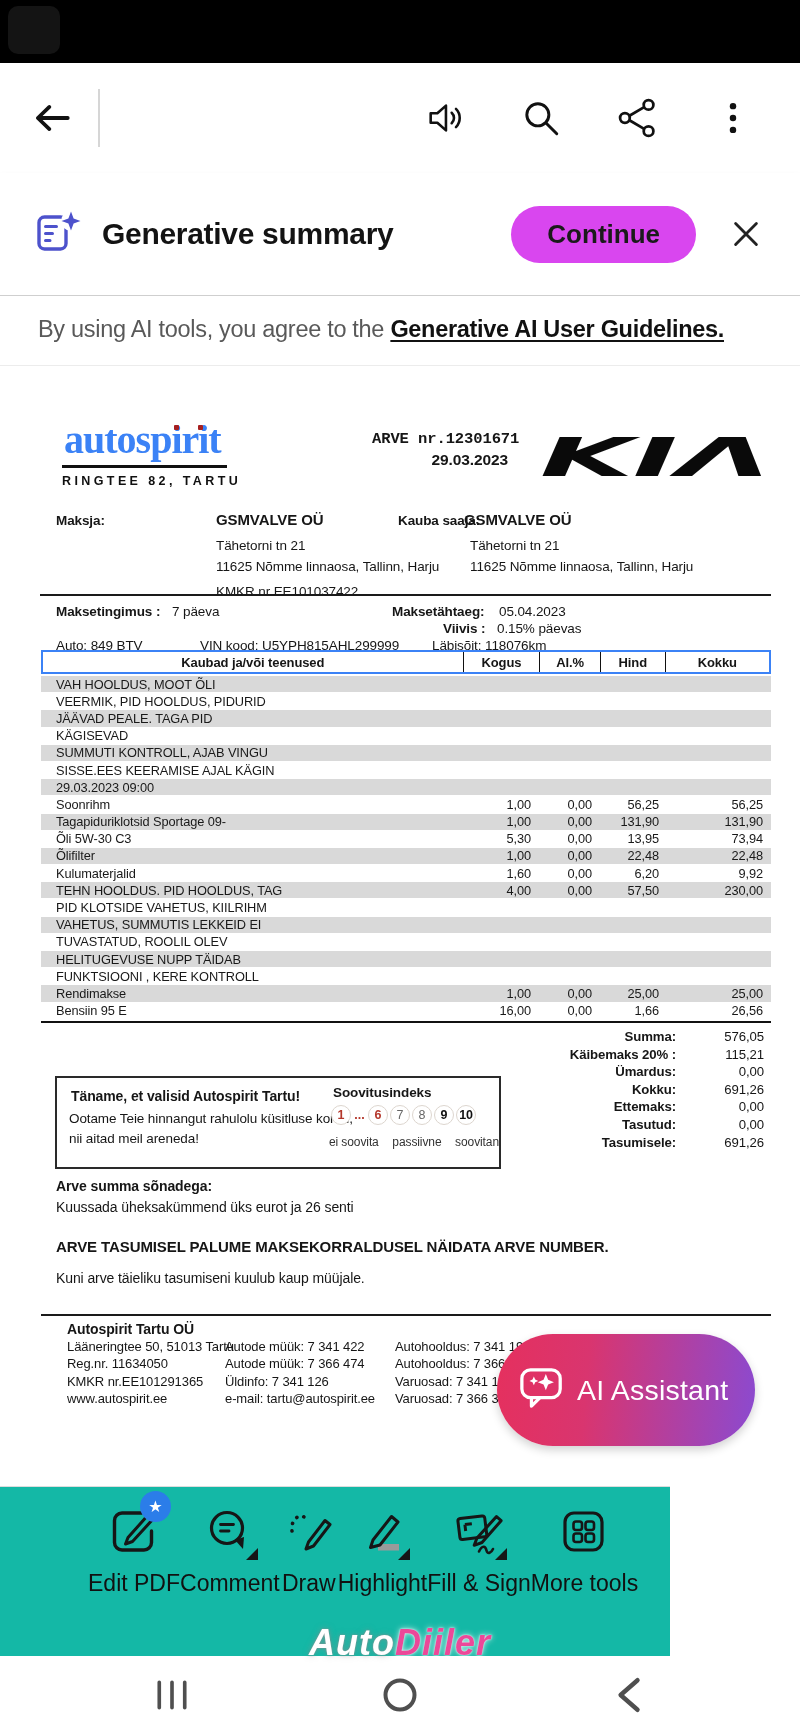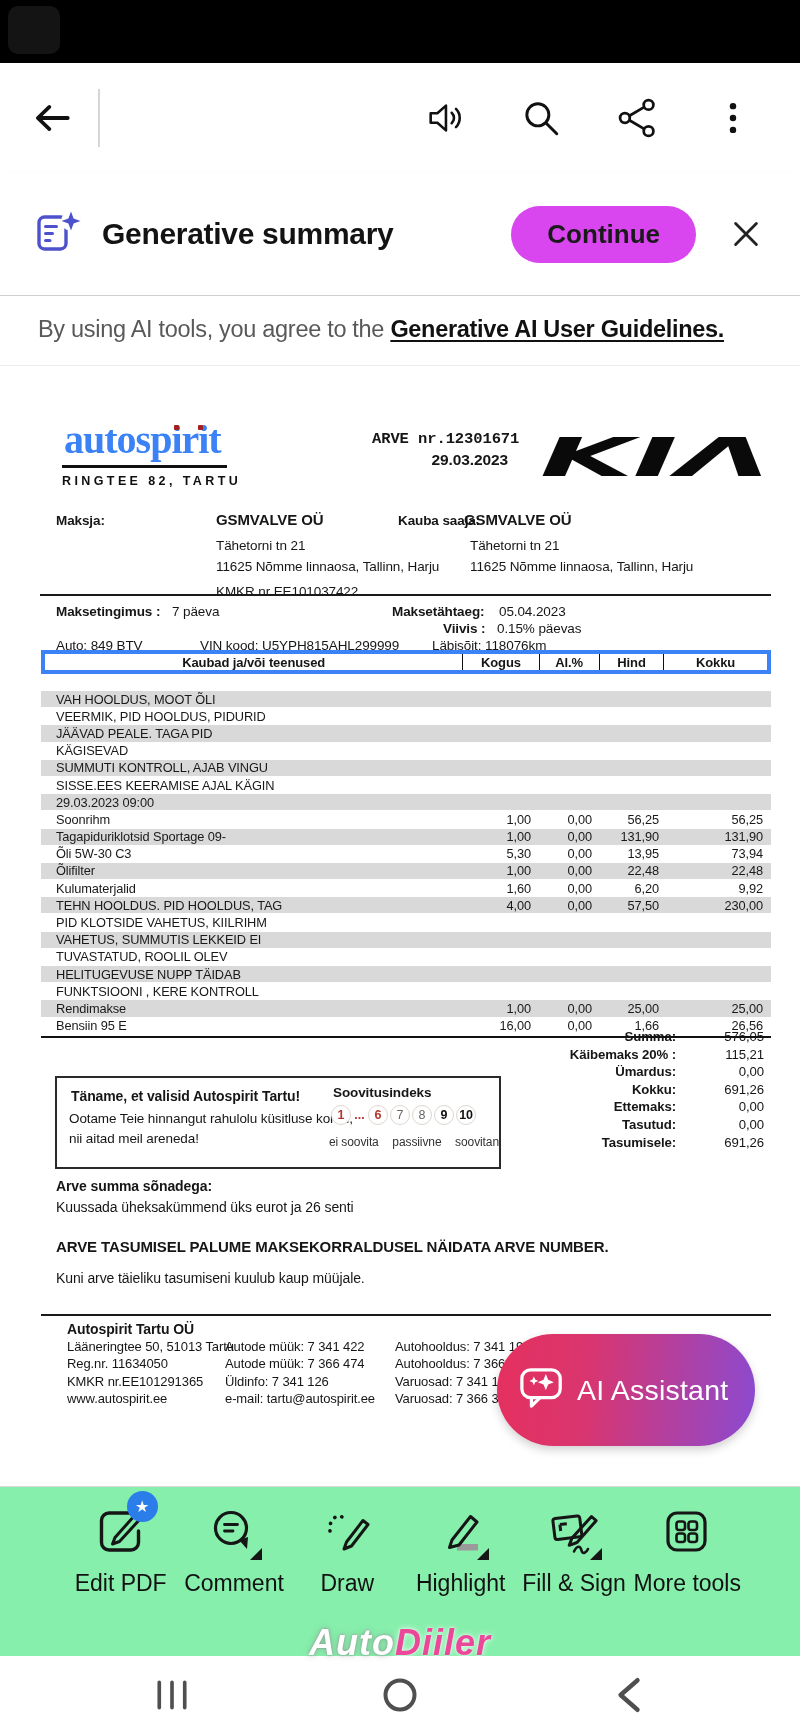--- a/index.html
+++ b/index.html
@@ -45,27 +45,27 @@
 
   .p-label{font-size:13.5px;font-weight:700;}
   .p-name{font-size:15px;font-weight:700;}
   .p-line{font-size:13.5px;}
 
   .hline{background:#1a1a1a;height:2px;}
 
   .inv-b{font-weight:700;font-size:13.5px;}
   .inv-r{font-size:13.5px;}
 
-  .t-head{display:flex;height:24px;border:4px solid #3b82f6;box-sizing:border-box;
+  .t-head{display:flex;height:24px;border:2px solid #3b82f6;box-sizing:border-box;
           font-weight:700;font-size:13px;background:#fff;}
   .t-head>div{display:flex;align-items:center;justify-content:center;border-right:1px solid #111;box-sizing:border-box;}
   .t-head>div:last-child{border-right:none;}
   .hw0{width:423px;}.hw1{width:77px;}.hw2{width:61px;}.hw3{width:65px;}.hw4{width:104px;}
 
-  .t-body{margin-top:17px;}
+  .t-body{margin-top:2px;}
   .t-row{display:flex;height:16.2px;margin-bottom:1px;align-items:center;font-size:12.8px;color:#191919;}
   .t-row.shaded{background:#d9d9d9;}
   .t-row .c0{width:423px;padding-left:15px;box-sizing:border-box;white-space:nowrap;}
   .t-row .c1{width:77px;text-align:right;padding-right:10px;box-sizing:border-box;}
   .t-row .c2{width:61px;text-align:right;padding-right:10px;box-sizing:border-box;}
   .t-row .c3{width:65px;text-align:right;padding-right:8px;box-sizing:border-box;}
   .t-row .c4{width:104px;text-align:right;padding-right:8px;box-sizing:border-box;}
   .t-endline{height:2.5px;background:#111;margin-top:2px;}
 
   .totals .tr-line{display:flex;justify-content:flex-end;align-items:baseline;line-height:17.6px;}
@@ -91,23 +91,23 @@
   .f-company{font-size:14px;font-weight:700;}
 
   
   .ai-pill{position:absolute;left:497px;top:1334px;width:258px;height:112px;border-radius:60px;
            background:linear-gradient(95deg,#e5305e 0%,#d9356f 35%,#8b4ad0 100%);
            display:flex;align-items:center;padding-left:22px;box-sizing:border-box;gap:12px;z-index:6;
            box-shadow:0 4px 10px rgba(0,0,0,0.18);}
   .ai-label{color:#fff;font-size:28.5px;font-weight:400;letter-spacing:0.2px;}
 
   
-  .tools-bar{position:absolute;top:1486px;left:0;width:800px;height:170px;background:#86efac;
+  .tools-bar{position:absolute;top:1486px;left:0;width:670px;height:170px;background:#14b8a6;
              border-top:1px solid #dcdcdc;display:flex;justify-content:space-between;
-             padding:16px 56px 0 64px;box-sizing:border-box;z-index:4;}
+             padding:16px 56px 0 88px;box-sizing:border-box;z-index:4;}
   .tool{display:flex;flex-direction:column;align-items:center;width:118px;}
   .tool-icon{position:relative;width:58px;height:58px;}
   .tool-label{margin-top:9px;font-size:23px;color:#111;white-space:nowrap;}
   .tool-badge{position:absolute;top:-12px;right:-8px;width:31px;height:31px;border-radius:50%;
               background:#2b7de9;display:flex;align-items:center;justify-content:center;}
   .tool-badge::after{content:"★";color:#fff;font-size:16px;line-height:1;}
 
   
   .watermark{position:absolute;top:1622px;left:0;width:800px;text-align:center;z-index:7;
              font-size:36px;font-weight:700;font-style:italic;letter-spacing:1px;pointer-events:none;}

